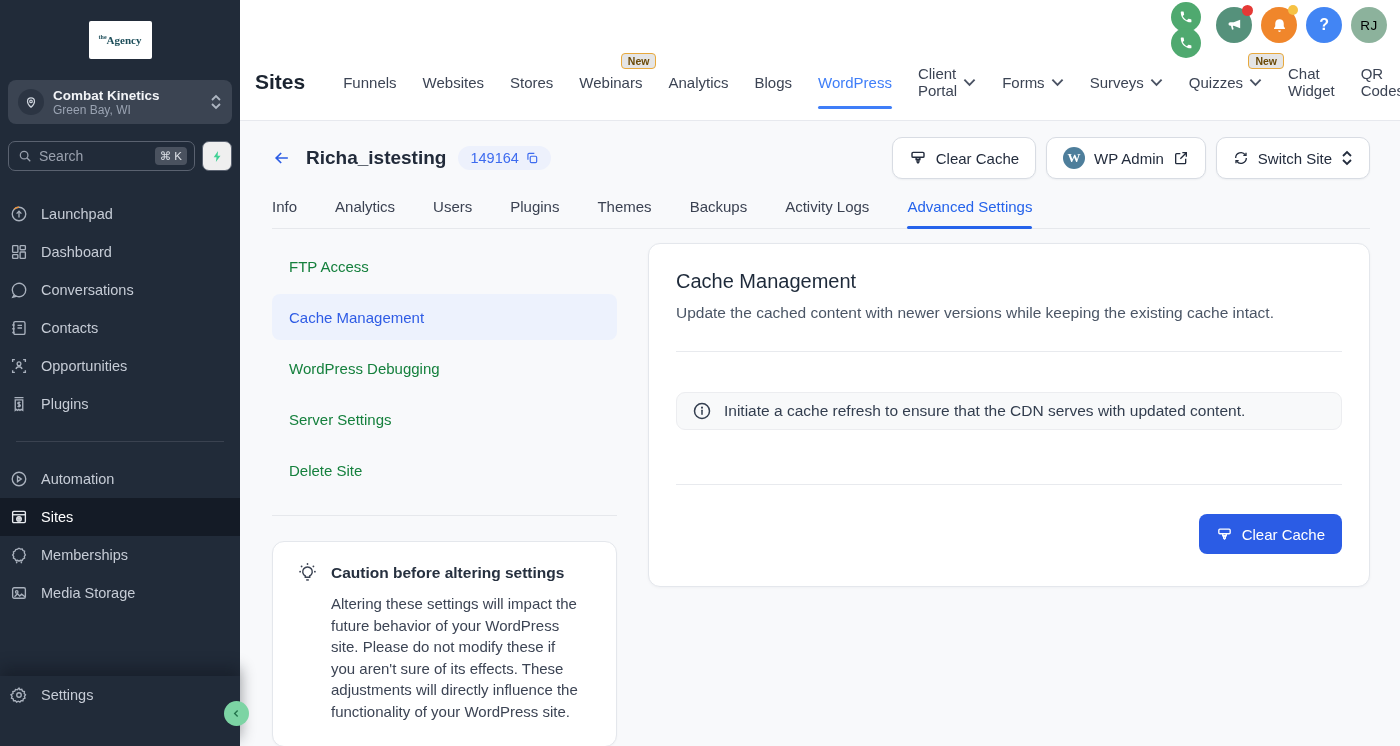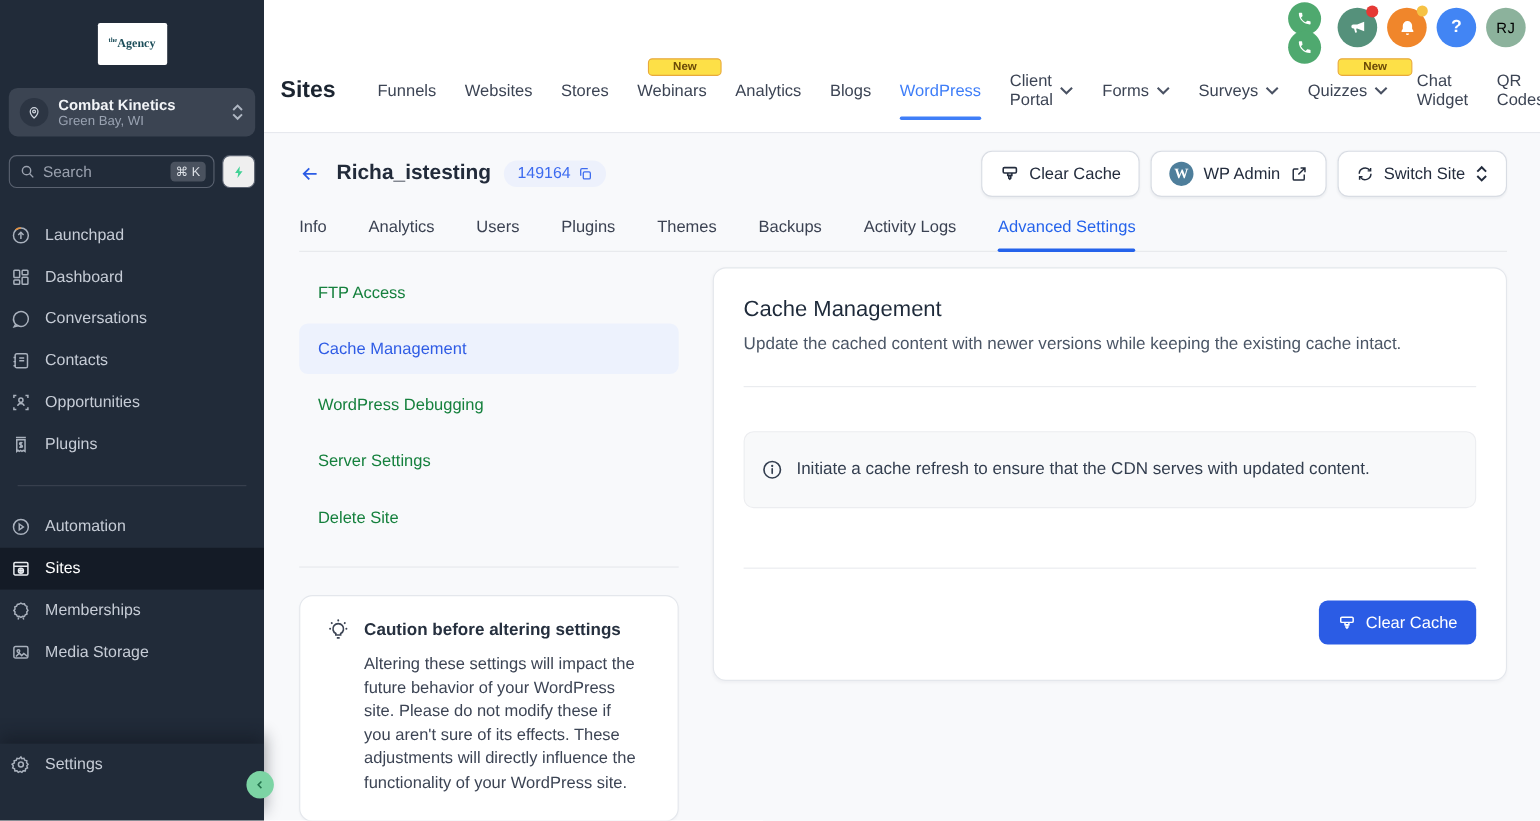--- a/index.html
+++ b/index.html
@@ -45,22 +45,22 @@
   .main { flex:1; display:flex; flex-direction:column; background:#f8f9fb; }
   .topbar { position:relative; height:121px; background:#fff; border-bottom:1px solid #e7e9ee; flex:none; }
   .topnav-row { display:flex; align-items:center; margin:45px 0 0 15px; height:74px; }
   .app-title { font-size:21px; font-weight:bold; color:#1b2430; margin-right:38px; }
   .tn-items { display:flex; align-items:center; gap:26px; }
   .tn-item { position:relative; color:#3c4454; font-size:15px; cursor:pointer; display:flex; align-items:center; gap:6px; padding:4px 0; }
   .tn-item .two { line-height:17px; }
   .tn-item.active { color:#3f7ef8; }
   .tn-item.active::after { content:""; position:absolute; left:0; right:0; bottom:-14px; height:3px; background:#3f7ef8; border-radius:2px; }
   .tn-chev { color:#4a5263; margin-top:1px; }
-  .new-badge { position:absolute; top:-17px; right:-14px; background:#fde047; border:1px solid #e8a93c;
-    color:#6b4a08; font-size:10.5px; font-weight:bold; border-radius:4px; padding:1px 22px; }
+  .new-badge { position:absolute; top:-17px; right:-14px; background:#e5e5e5; border:1px solid #e8a93c;
+    color:#6b4a08; font-size:10.5px; font-weight:bold; border-radius:4px; padding:1px 6px; }
   .new-badge.far { right:-22px; }
   .quick-icons { position:absolute; top:5px; right:17px; display:flex; align-items:flex-start; gap:9px; }
   .phone-stack { position:relative; width:30px; height:52px; margin-right:6px; margin-top:-3px; }
   .circle-ic { border-radius:50%; display:flex; align-items:center; justify-content:center; position:relative; }
   .phone-c { position:absolute; width:30px; height:30px; background:#4fa96f; color:#fff; }
   .mega-c { width:36px; height:36px; background:#55917b; color:#fff; margin-top:2px; }
   .bell-c { width:36px; height:36px; background:#f0862b; color:#fff; margin-top:2px; }
   .help-c { width:36px; height:36px; background:#4285f4; color:#fff; font-size:16px; font-weight:bold; margin-top:2px; }
   .avatar-c { width:36px; height:36px; background:#8cb29c; color:#000000; font-size:13.5px; font-weight:normal; margin-top:2px; letter-spacing:.5px; }
   .dot { position:absolute; width:11px; height:11px; border-radius:50%; top:-2px; right:-1px; }
@@ -102,21 +102,21 @@
 
   
   .rcol { flex:1; }
   .card { background:#fff; border:1px solid #e4e7ec; border-radius:12px; padding:26px 27px 32px 27px;
     box-shadow:0 1px 3px rgba(20,30,50,.04); }
   .card-title { font-size:20px; font-weight:500; color:#1e2a3a; }
   .card-desc { margin-top:11px; font-size:15.5px; color:#4b5666; }
   .hr { border-top:1px solid #e8eaee; }
   .hr1 { margin-top:29px; }
   .alert { margin-top:40px; background:#f8f9fa; border:1px solid #ecedf0; border-radius:9px;
-    padding:24px 15px; display:flex; align-items:center; gap:12px;text-align:center; }
+    padding:8px 15px; display:flex; align-items:center; gap:12px;text-align:center; }
   .alert-text { font-size:15.5px; color:#333e4f; }
   .info-ic { color:#333e4f; flex:none; }
   .hr2 { margin-top:54px; }
   .btn-row { display:flex; justify-content:flex-end; margin-top:29px; }
   .blue-btn { height:40px; background:#2b5ce5; border:none; border-radius:8px; color:#fff; padding:0 17px;
     font-size:15px; font-weight:500; display:flex; align-items:center; gap:9px; cursor:pointer;
     font-family:"Liberation Sans", sans-serif; }
 </style>
 </head>
 <body>

